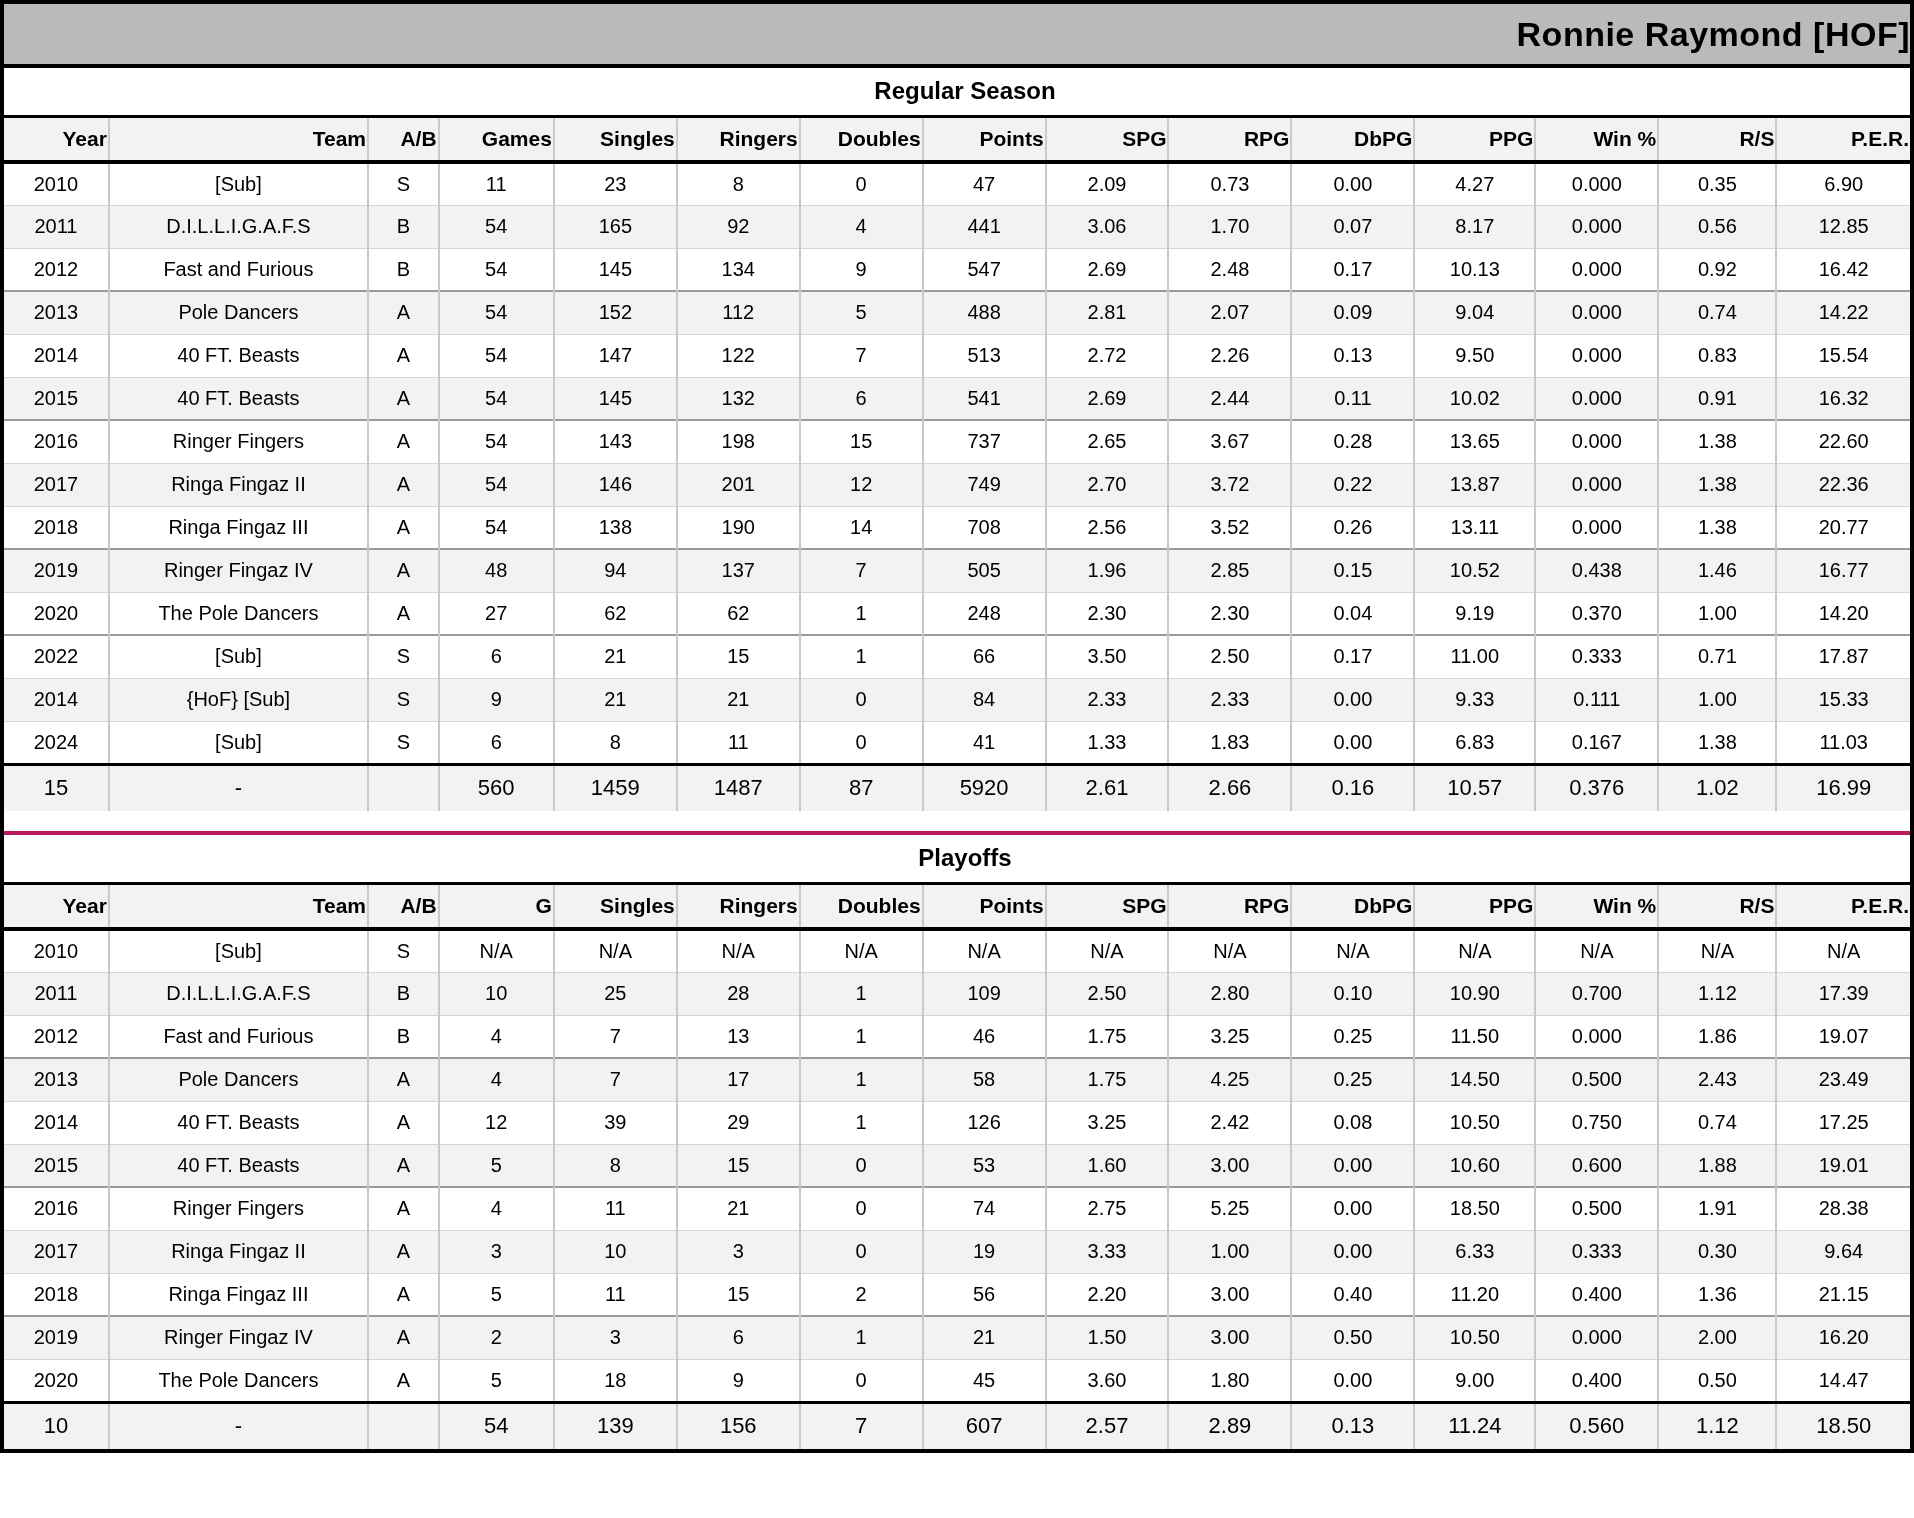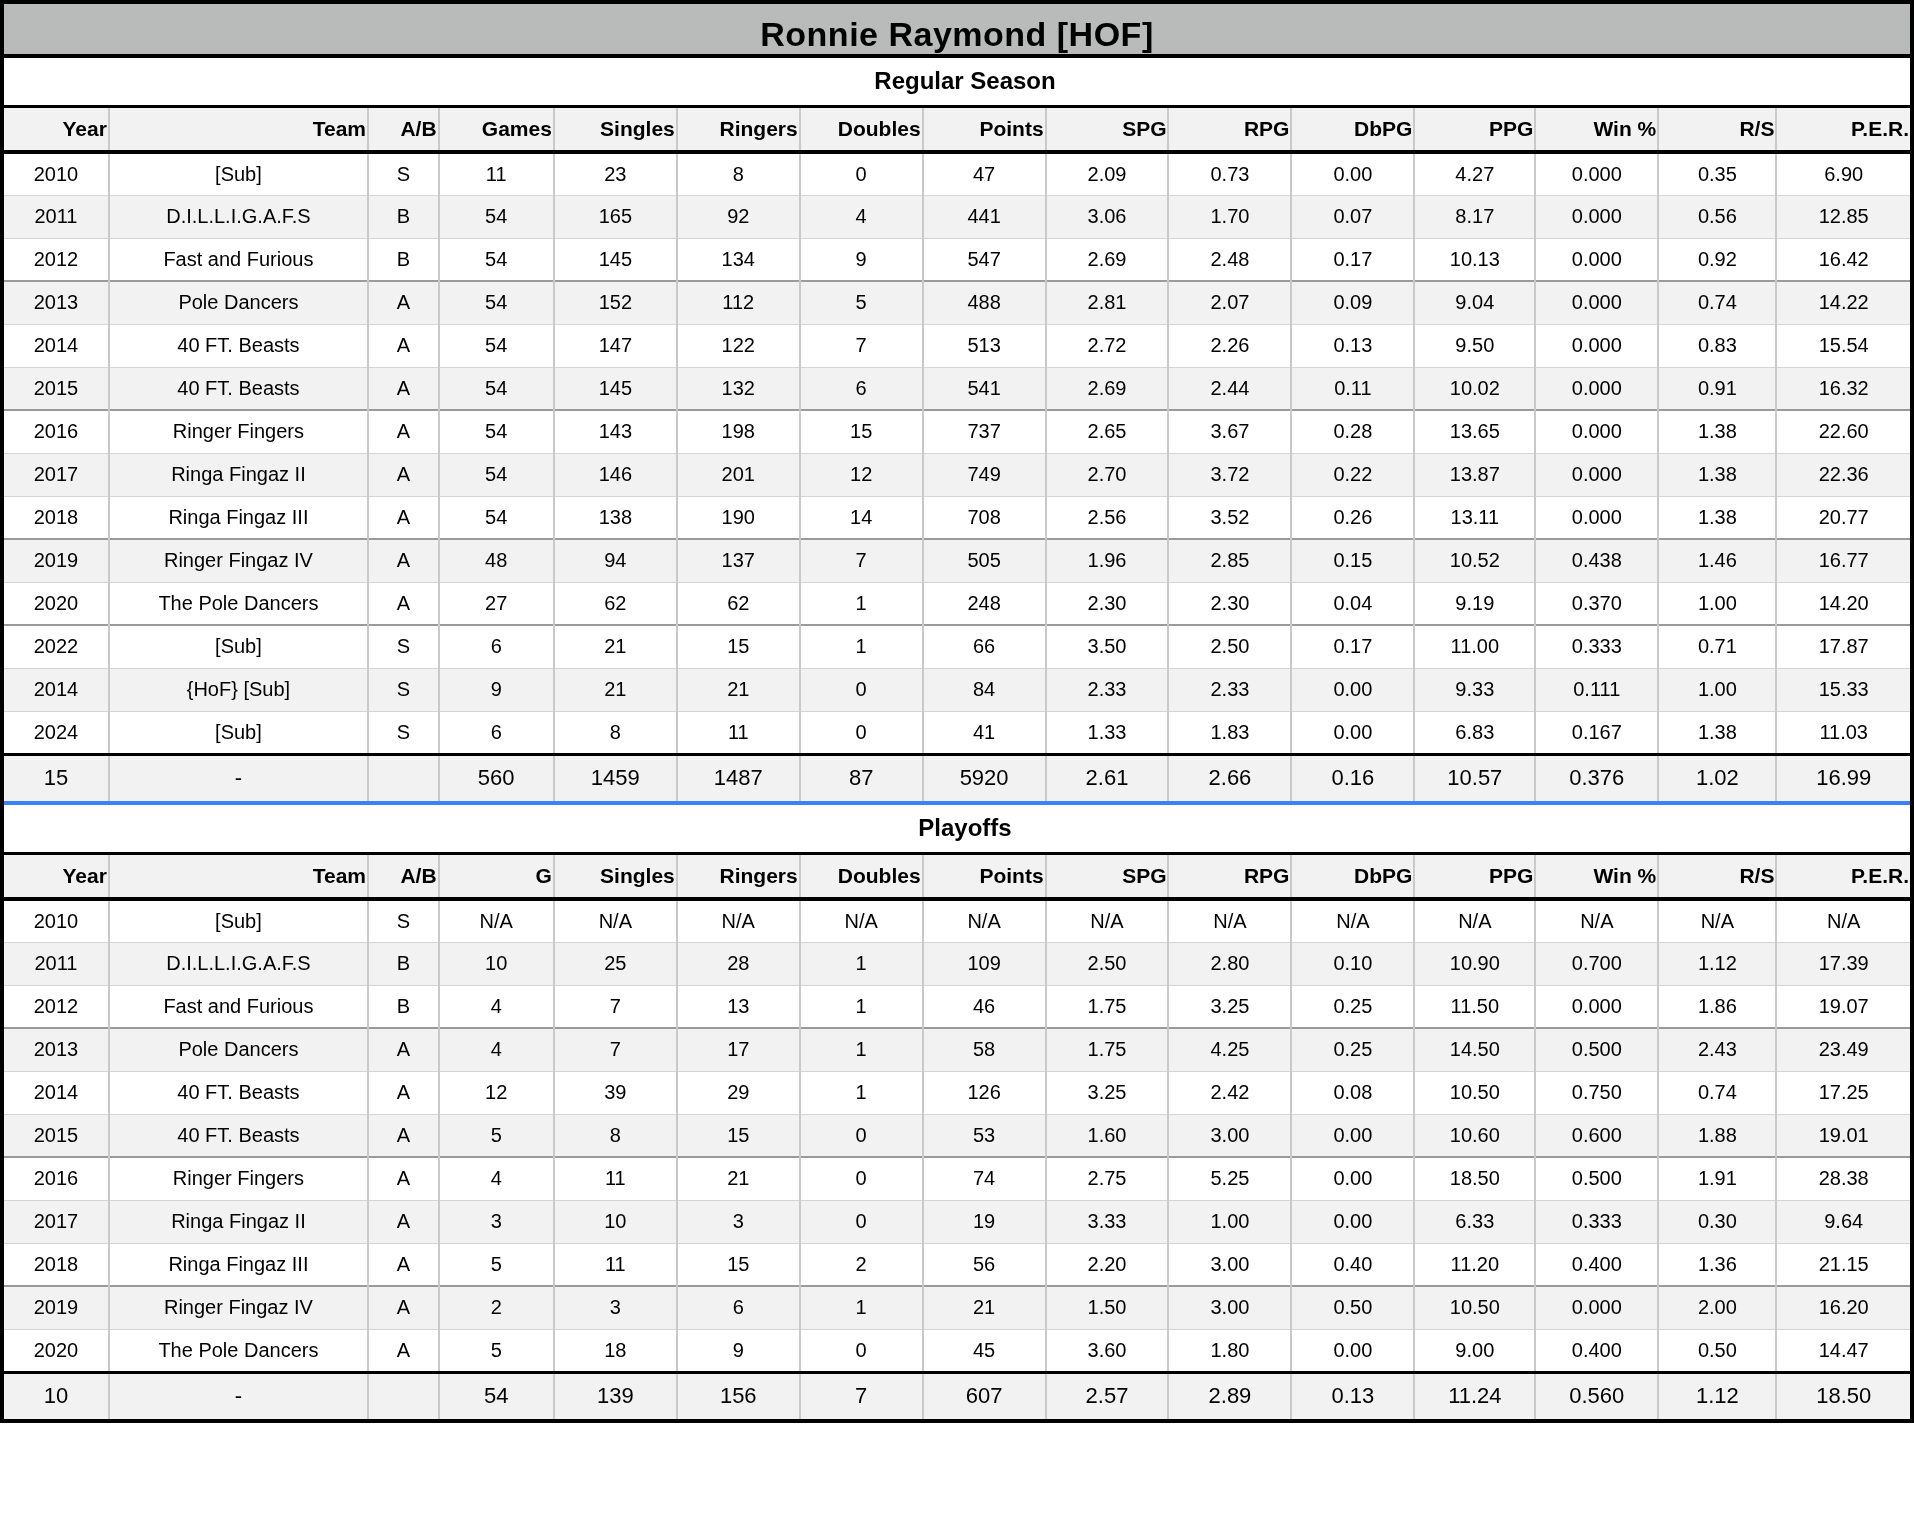--- a/index.html
+++ b/index.html
@@ -8,37 +8,37 @@
 
   .sheet {
     width: 1914px;
     border: 4px solid #000;
     background: #fff;
   }
 
   .title-bar {
     background: var(--title_bar_bg, #b9bbba);
     border-bottom: 4px solid #000;
-    text-align: center;
+    text-align: right;
     font-weight: bold;
     font-size: 34px;
-    padding: 11px 0 0 0;
+    padding: 11px 0 10px 0;
     letter-spacing: 0.5px;
   }
 
   .section-title {
     text-align: center;
     font-weight: bold;
     font-size: 24px;
     padding: 9px 0 10px 16px;
     background: #fff;
     border-bottom: 3px solid #000;
   }
 
-  .section.playoffs { border-top: 4px solid #3b82f6; }
+  .section.playoffs { border-top: 4px solid #be185d; margin-top: 20px; }
 
   table {
     width: 100%;
     border-collapse: collapse;
     table-layout: fixed;
   }
 
   col.c-year  { width: 5.5%; }
   col.c-team  { width: 13.6%; }
   col.c-ab    { width: 3.7%; }

